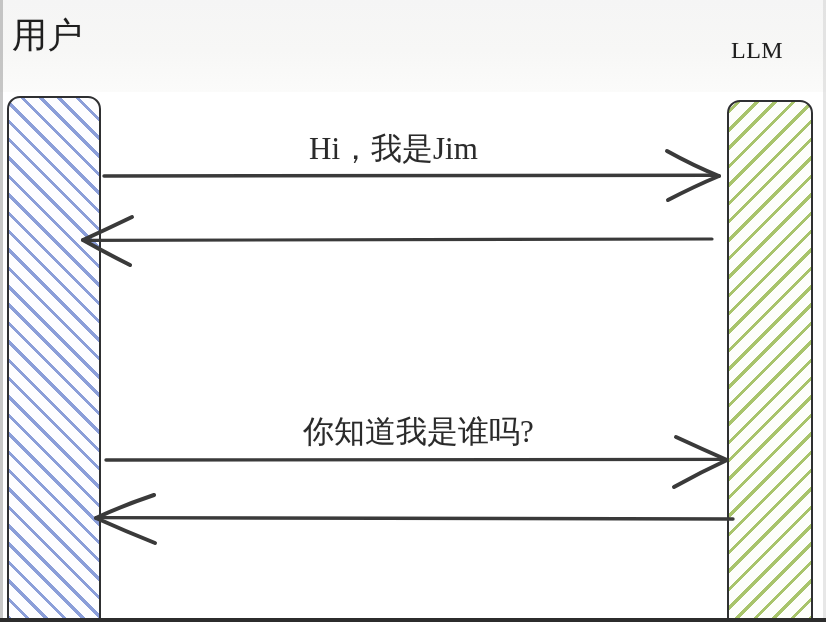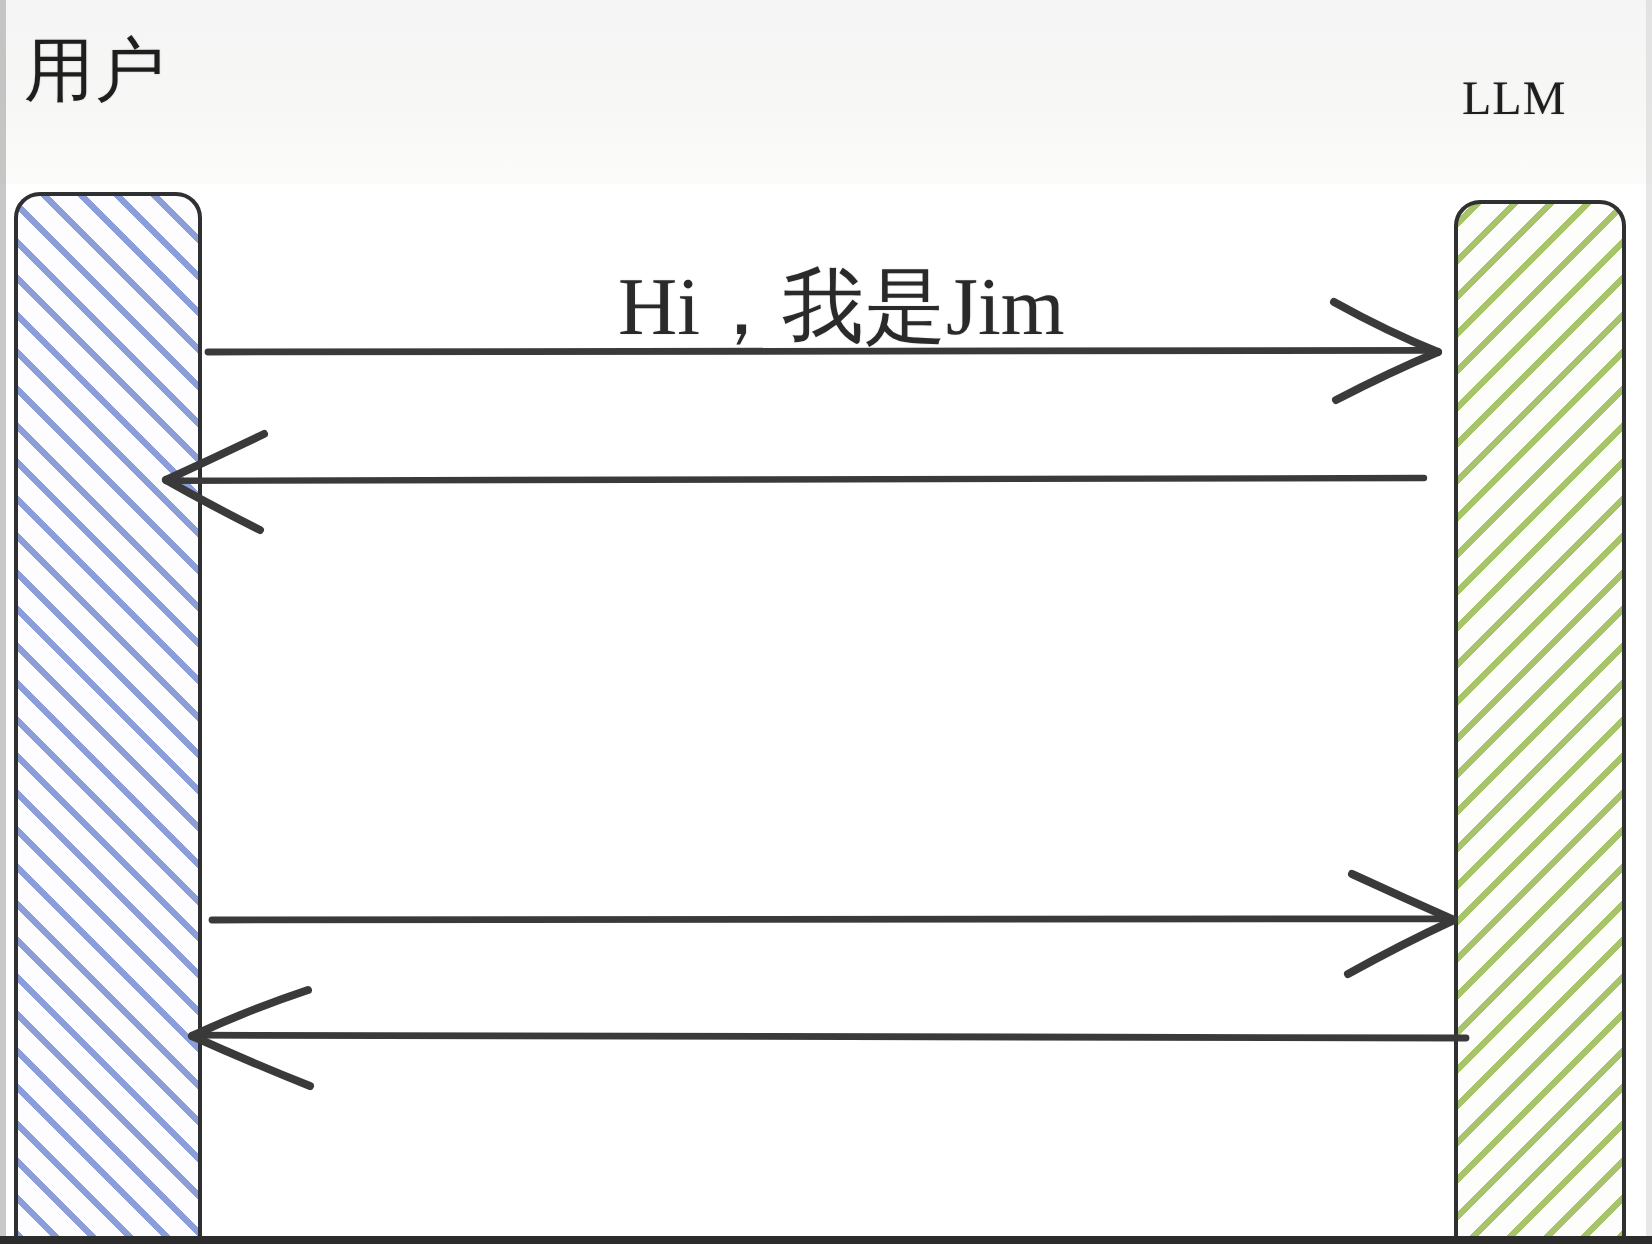--- a/index.html
+++ b/index.html
@@ -93,21 +93,21 @@
       -45deg,
       #a8c46b 0px, #a8c46b 3.2px,
       rgba(255,255,255,0) 3.2px, rgba(255,255,255,0) 13px
     );
   }
 
   
   .msg-label {
     position: absolute;
     color: #2a2a2a;
-    font-size: 41px;
+    font-size: 31px;
     line-height: 1;
     white-space: nowrap;
     text-shadow: 0 0 1px rgba(0,0,0,.14);
   }
   #msg-label-0 { left: 309px; top: 133px; }
   #msg-label-1 { left: 308px; top: 261px; }
   #msg-label-2 { left: 303px; top: 416px; }
   #msg-label-3 { left: 367px; top: 550px; }
 
   
@@ -155,15 +155,16 @@
     </g>
 
     <g>
       <path d="M733,519 L98,517.6" stroke="#3a3a3a" stroke-width="3.4" fill="none" stroke-linecap="round"></path>
       <path d="M154,495 Q124,505 96,518" stroke="#3a3a3a" stroke-width="4" fill="none" stroke-linecap="round"></path>
       <path d="M155,543 Q125,531 96,518" stroke="#3a3a3a" stroke-width="4" fill="none" stroke-linecap="round"></path>
     </g>
   </svg>
 
   <div class="msg-label" id="msg-label-0">Hi，我是Jim</div>
+  <div class="msg-label" id="msg-label-2">你知道我是谁吗?</div>
 
   <div class="bg-bottom-edge"></div>
 </div>
 
 </body></html>

